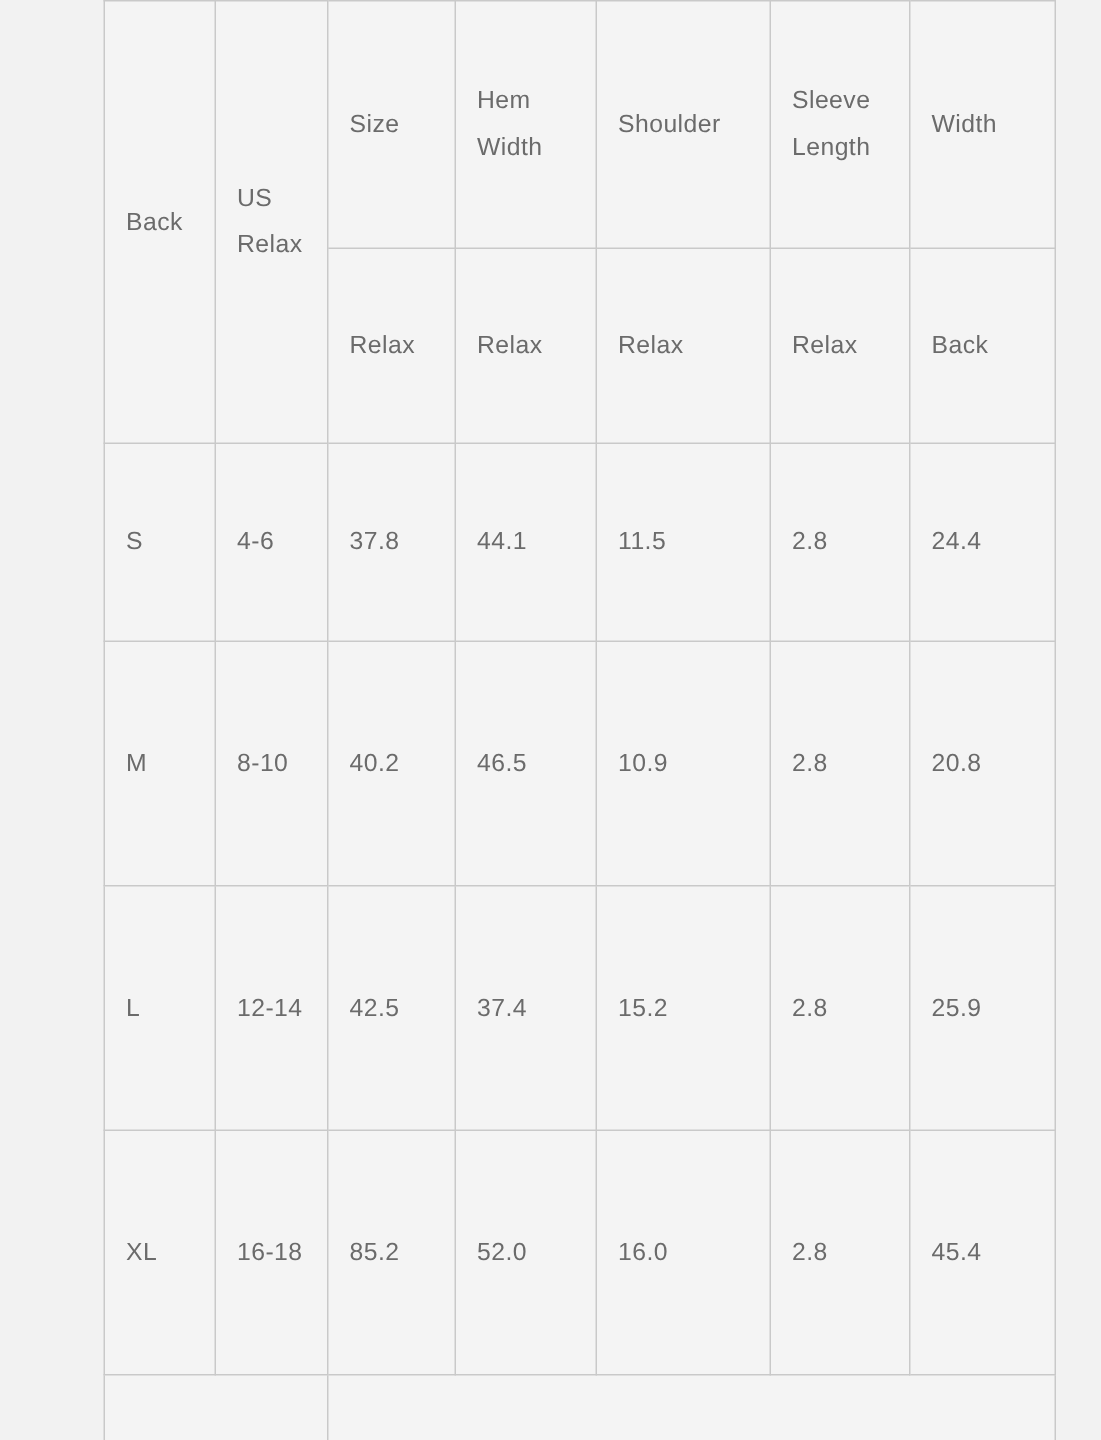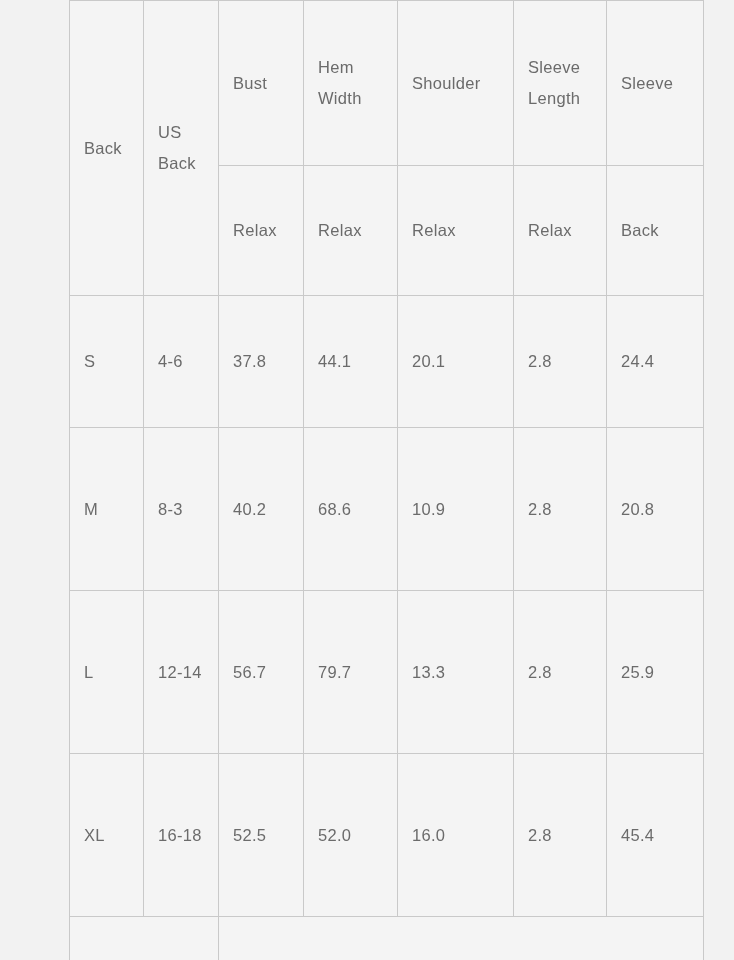--- a/index.html
+++ b/index.html
@@ -78,69 +78,69 @@
       <col class="c-ussize">
       <col class="c-bust">
       <col class="c-hem">
       <col class="c-shoulder">
       <col class="c-sleeve">
       <col class="c-length">
     </colgroup>
     <tbody>
       <tr class="head-top">
         <td class="rowspan-head" rowspan="2">Back</td>
-        <td class="rowspan-head" rowspan="2">US Back</td>
-        <td>Bust</td>
+        <td class="rowspan-head" rowspan="2">US Relax</td>
+        <td>Size</td>
         <td>Hem Width</td>
         <td>Shoulder</td>
         <td>Sleeve Length</td>
-        <td>Sleeve</td>
+        <td>Width</td>
       </tr>
       <tr class="head-sub">
         <td>Relax</td>
         <td>Relax</td>
         <td>Relax</td>
         <td>Relax</td>
         <td>Back</td>
       </tr>
 
       <tr class="data-row">
         <td>S</td>
         <td>4-6</td>
         <td>37.8</td>
         <td>44.1</td>
-        <td>20.1</td>
+        <td>11.5</td>
         <td>2.8</td>
         <td>24.4</td>
       </tr>
 
       <tr class="data-row tall">
         <td>M</td>
-        <td>8-3</td>
+        <td>8-10</td>
         <td>40.2</td>
-        <td>68.6</td>
+        <td>46.5</td>
         <td>10.9</td>
         <td>2.8</td>
         <td>20.8</td>
       </tr>
 
       <tr class="data-row tall">
         <td>L</td>
         <td>12-14</td>
-        <td>56.7</td>
-        <td>79.7</td>
-        <td>13.3</td>
+        <td>42.5</td>
+        <td>37.4</td>
+        <td>15.2</td>
         <td>2.8</td>
         <td>25.9</td>
       </tr>
 
       <tr class="data-row tall">
         <td>XL</td>
         <td>16-18</td>
-        <td>52.5</td>
+        <td>85.2</td>
         <td>52.0</td>
         <td>16.0</td>
         <td>2.8</td>
         <td>45.4</td>
       </tr>
 
       <tr class="foot-row">
         <td colspan="2">Elasticity</td>
         <td colspan="5">None</td>
       </tr>

